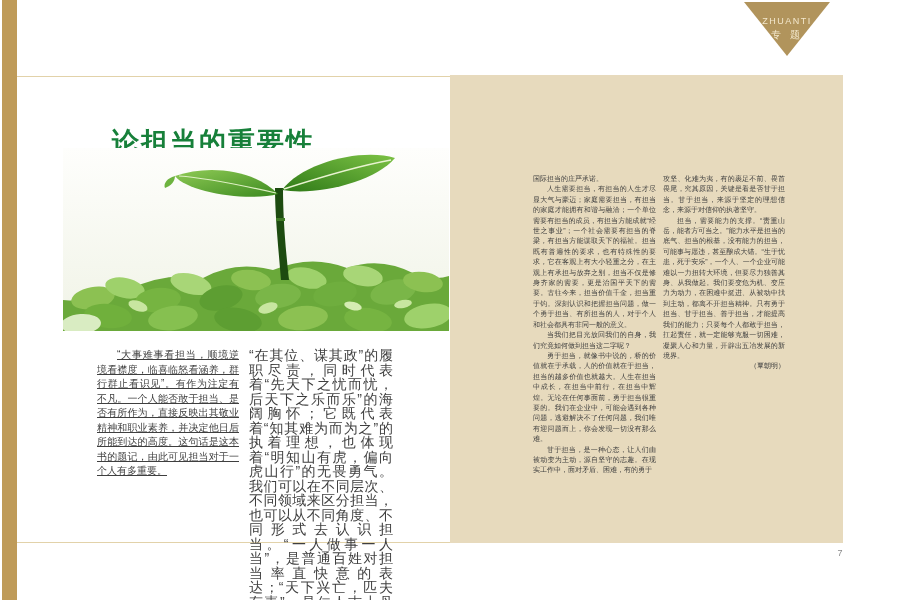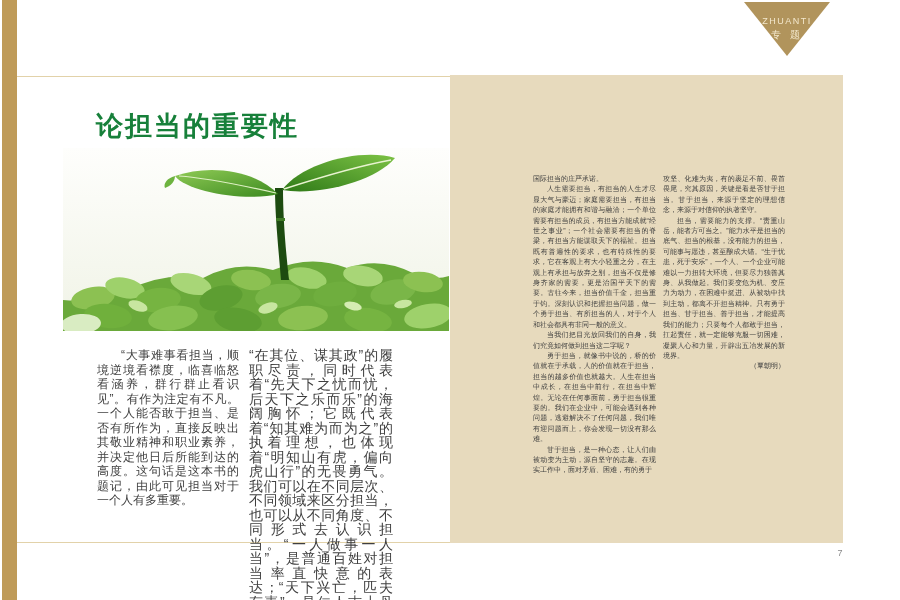--- a/index.html
+++ b/index.html
@@ -7,29 +7,29 @@
     width:900px;height:600px;position:relative;background:#ffffff;
     font-family:"Liberation Sans","DejaVu Sans",sans-serif;overflow:hidden;
   }
   .gold-strip{position:absolute;left:2px;top:0;width:15px;height:600px;background:#bf9b59;}
   .rule{position:absolute;height:1px;background:#e2d2a9;}
   .rule-top{left:17px;top:76px;width:433px;}
   .rule-bottom{left:17px;top:542px;width:433px;}
   .corner-tab{position:absolute;left:744px;top:2px;width:86px;height:56px;}
   .right-page{position:absolute;left:450px;top:75px;width:393px;height:468px;background:#e7dabd;}
   .article-title{
-    position:absolute;left:96px;top:108px;margin:0;
+    position:absolute;left:96px;top:108px;margin:16px;
     font-size:27px;font-weight:bold;color:#17803a;letter-spacing:2px;white-space:nowrap;
   }
   .photo{position:absolute;left:63px;top:148px;width:386px;height:183px;overflow:hidden;}
   .photo svg{display:block;}
   .col{position:absolute;text-align:justify;color:#3f3f3f;}
   .col p{margin:0;}
   .col p.indent{text-indent:2em;}
-  .col-l1{left:97px;top:348px;width:142px;font-size:12px;line-height:14.5px;}
+  .col-l1{left:97px;top:348px;width:142px;font-size:10px;line-height:14.5px;text-decoration:underline;}
   .col-l2{left:249px;top:348px;width:144px;font-size:14px;line-height:14.5px;}
   .col-r1{left:533px;top:174px;width:123px;font-size:7px;line-height:10.4px;}
   .col-r2{left:663px;top:174px;width:122px;font-size:7px;line-height:10.4px;}
   .attribution{text-align:right;margin-top:2px;}
   .page-number{position:absolute;left:832px;top:548px;width:16px;font-size:9px;color:#8a8a8a;text-align:center;}
 </style>
 </head>
 <body>
 
 <div>

